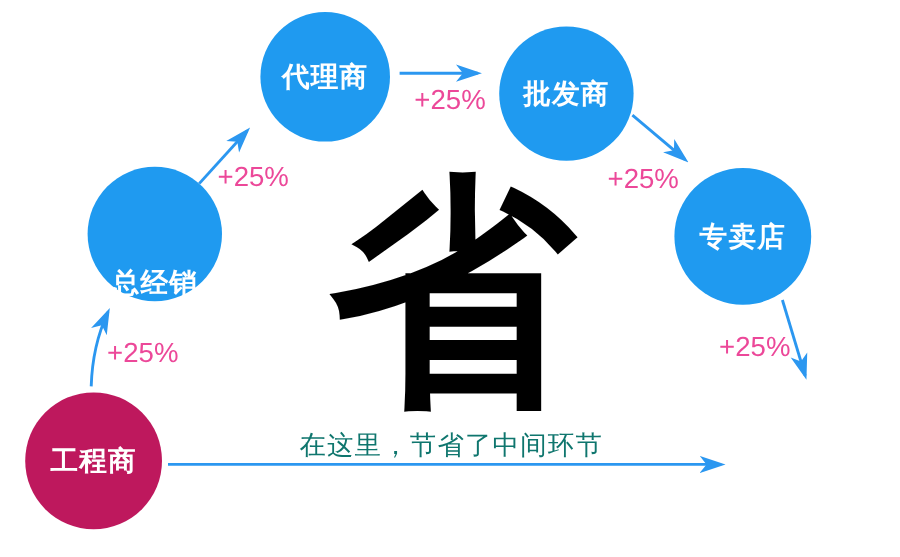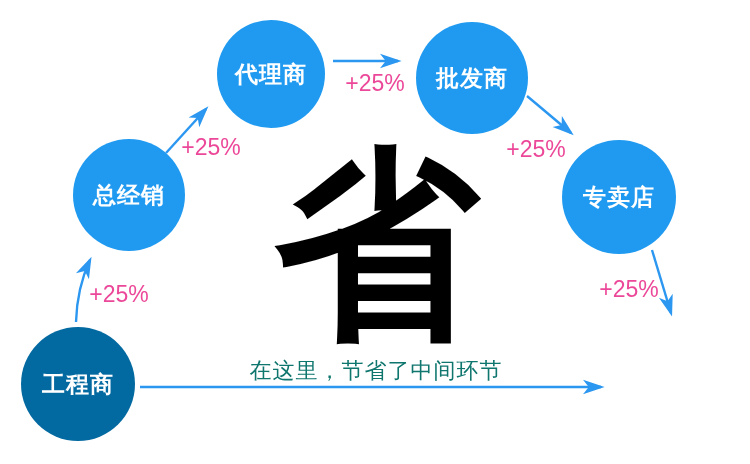--- a/index.html
+++ b/index.html
@@ -20,31 +20,31 @@
     width: 750px; height: 464px;
   }
   .node {
     position: absolute;
     border-radius: 50%;
     display: flex;
     align-items: center;
     justify-content: center;
   }
   .node.blue  { background: #1f9af0; }
-  .node.black { background: #0369a1; }
+  .node.black { background: #be185d; }
   .node-label {
     color: #ffffff;
     font-size: 23px;
     font-weight: bold;
     letter-spacing: 1px;
     white-space: nowrap;
   }
   .node-engineer            { left: 21px;  top: 327px; width: 114px; height: 114px; }
-  .node-general-distributor { left: 73px;  top: 139px; width: 112px; height: 112px; }
-  .node-agent               { left: 217px; top: 20px;  width: 108px; height: 108px; }
+  .node-general-distributor { left: 73px;  top: 139px; width: 112px; height: 112px; align-items: flex-end; }
+  .node-agent               { left: 217px; top: 10px;  width: 108px; height: 108px; }
   .node-wholesaler          { left: 416px; top: 22px;  width: 112px; height: 112px; }
   .node-specialty-store     { left: 562px; top: 140px; width: 114px; height: 114px; font-family: Liberation Mono, monospace; }
   .node-consumer            { left: 610px; top: 327px; width: 112px; height: 112px; }
   .inc {
     position: absolute;
     width: 66px;
     text-align: center;
     color: #ec4899;
     font-size: 23px;
     font-weight: 500;

